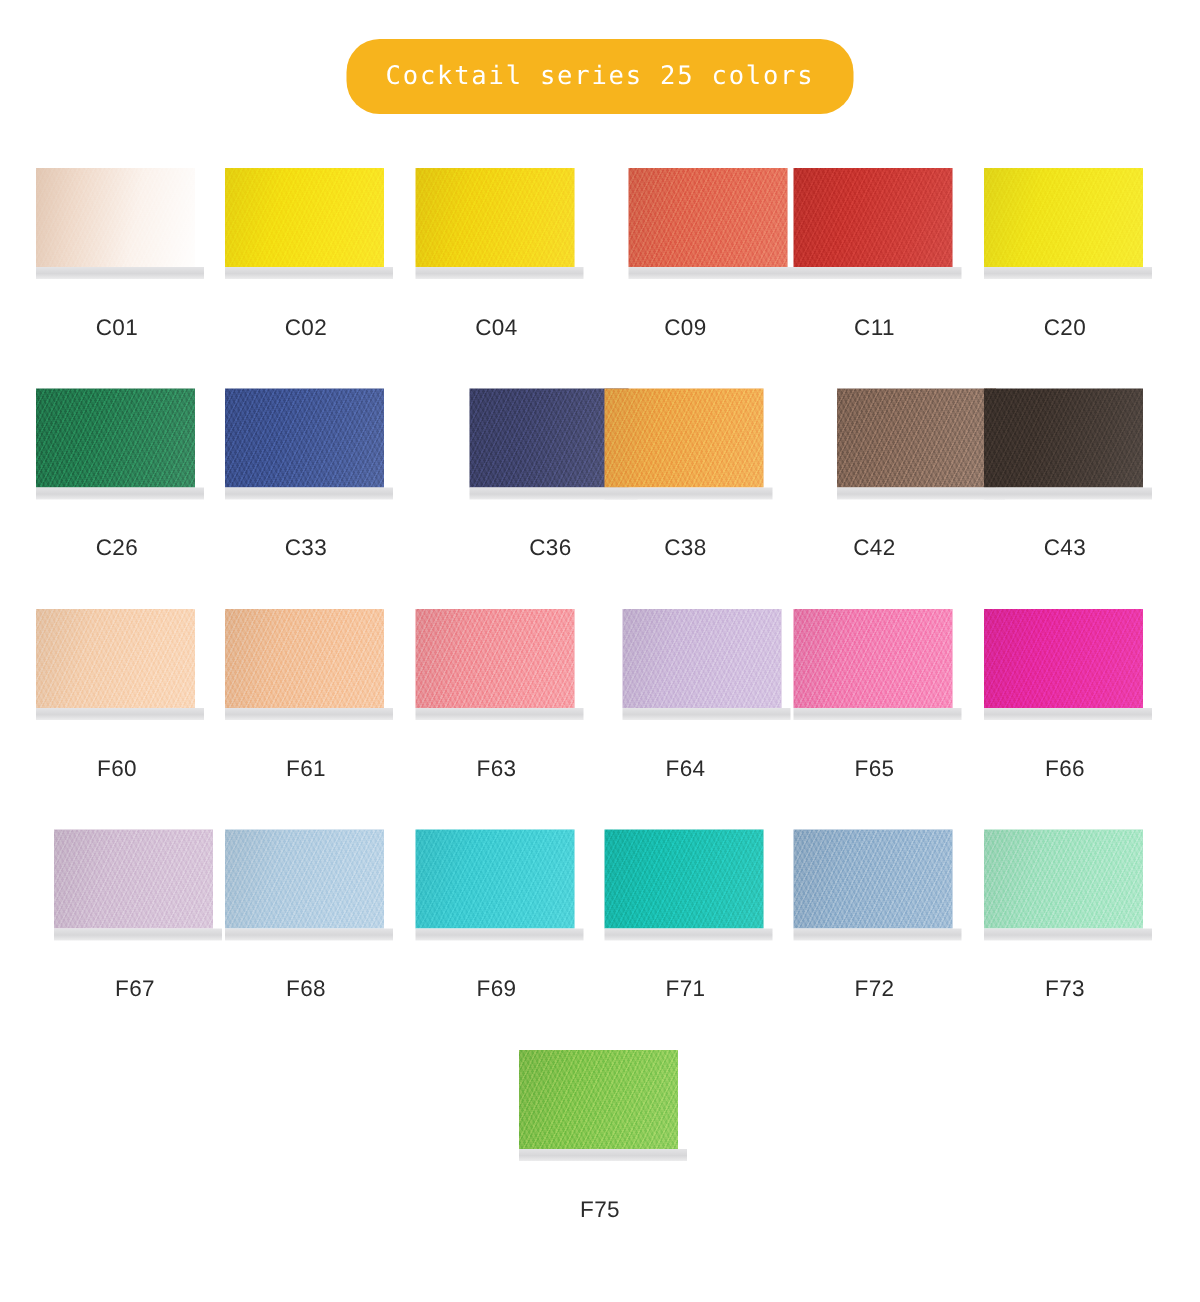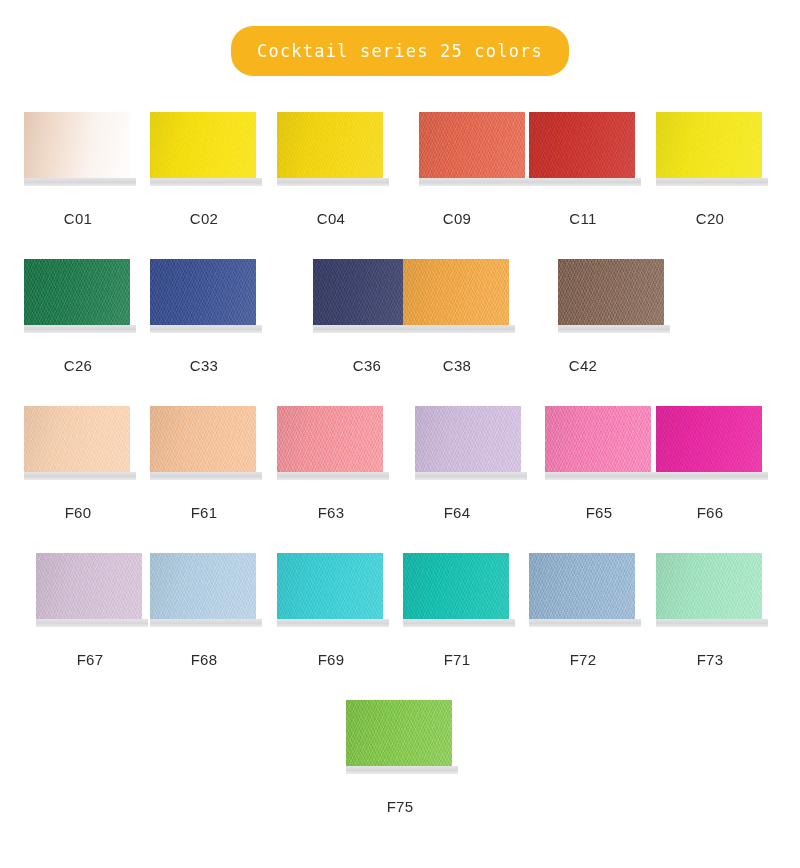--- a/index.html
+++ b/index.html
@@ -221,20 +221,27 @@
         </div>
         <div class="chip-label">C38</div>
       </div>
       <div class="cell" style="left: 529px; padding-left: 29px;">
         <div class="chip-wrap">
           <div class="chip" style="background: rgb(126, 99, 84);"></div>
           <div class="shadow-strip"></div>
         </div>
         <div class="chip-label">C42</div>
       </div>
+      <div class="cell" style="left: 656px;">
+        <div class="chip-wrap">
+          <div class="chip" style="background: rgb(58, 48, 42);"></div>
+          <div class="shadow-strip"></div>
+        </div>
+        <div class="chip-label">C43</div>
+      </div>
     </div>
     <div class="swatch-row">
       <div class="cell" style="left: 24px;">
         <div class="chip-wrap">
           <div class="chip" style="background: rgb(248, 207, 172);"></div>
           <div class="shadow-strip"></div>
         </div>
         <div class="chip-label">F60</div>
       </div>
       <div class="cell" style="left: 150px;">
@@ -251,21 +258,21 @@
         </div>
         <div class="chip-label">F63</div>
       </div>
       <div class="cell" style="left: 403px; padding-left: 12px;">
         <div class="chip-wrap">
           <div class="chip" style="background: rgb(205, 184, 220);"></div>
           <div class="shadow-strip"></div>
         </div>
         <div class="chip-label">F64</div>
       </div>
-      <div class="cell" style="left: 529px; margin-left: 16px;">
+      <div class="cell" style="left: 529px;">
         <div class="chip-wrap">
           <div class="chip" style="background: rgb(246, 120, 176);"></div>
           <div class="shadow-strip"></div>
         </div>
         <div class="chip-label">F65</div>
       </div>
       <div class="cell" style="left: 656px;">
         <div class="chip-wrap">
           <div class="chip" style="background: rgb(232, 38, 155);"></div>
           <div class="shadow-strip"></div>

